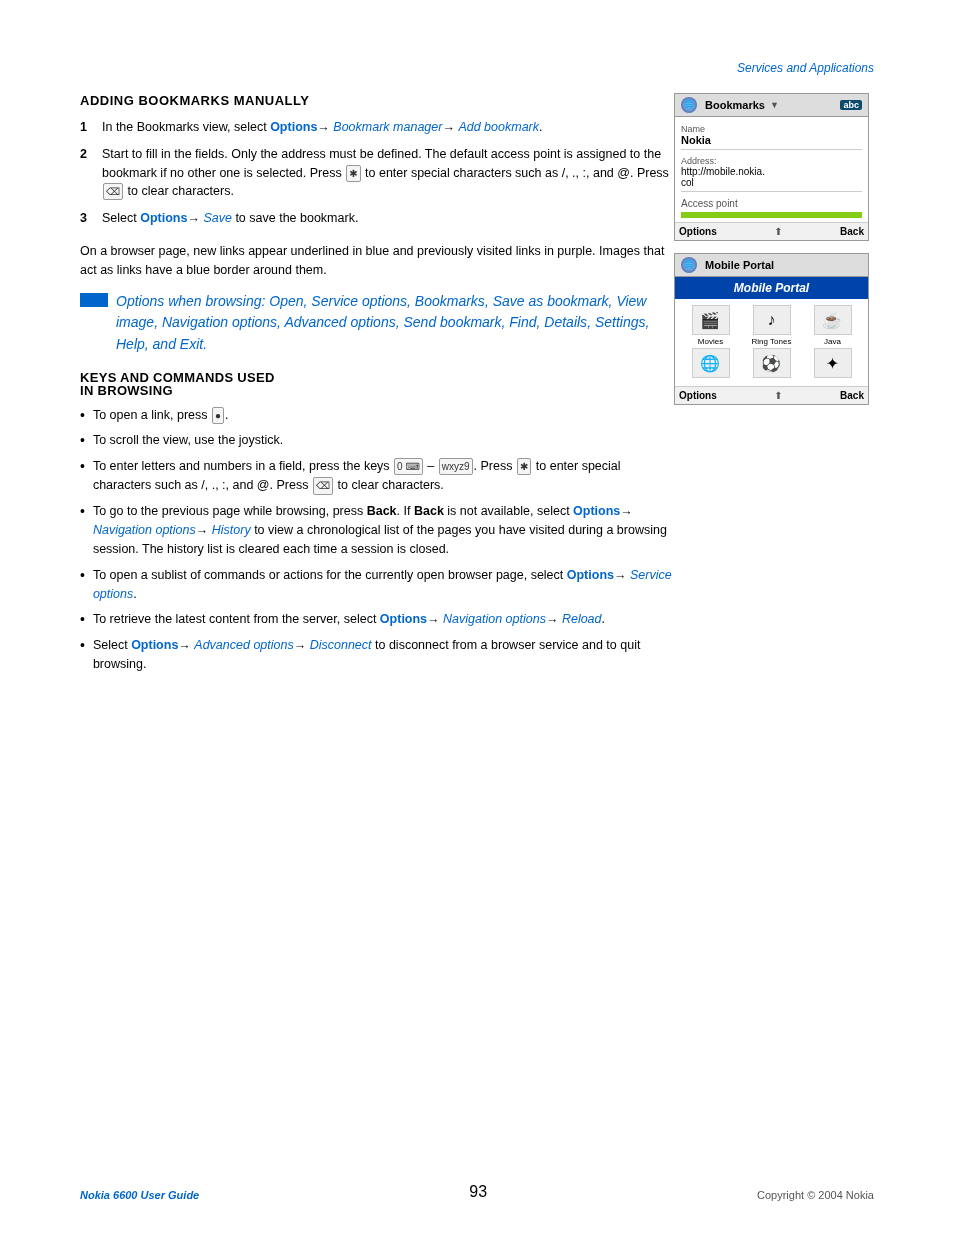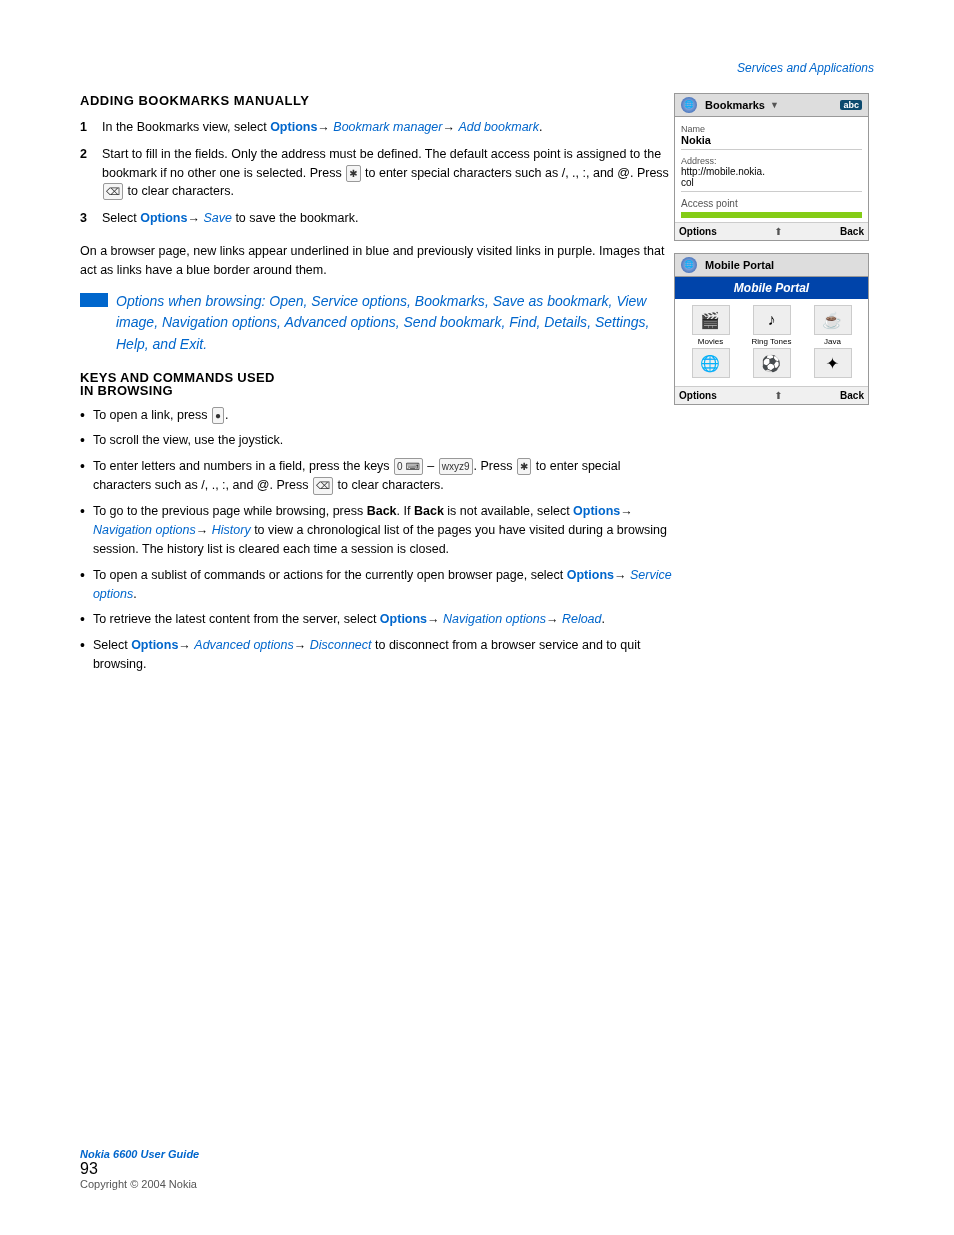--- a/index.html
+++ b/index.html
@@ -290,28 +290,27 @@
       align-items: center;
       padding: 3px 4px;
       border-top: 1px solid #ccc;
       background: #f0f0f0;
       justify-content: space-between;
     }
 
     
     .page-footer {
       position: absolute;
-      bottom: 45px;
+      bottom: 34px;
       left: 80px;
       right: 80px;
       display: flex;
       justify-content: space-between;
-      align-items: flex-start;
-      font-size: 11px;
-      flex-direction: column;
+      align-items: flex-end;
+      font-size: 11px;
     }
     .footer-left {
       color: #0066cc;
       font-style: italic;
       font-weight: bold;
       font-size: 11px;
     }
     .footer-center {
       font-size: 16px;
       color: #000;

